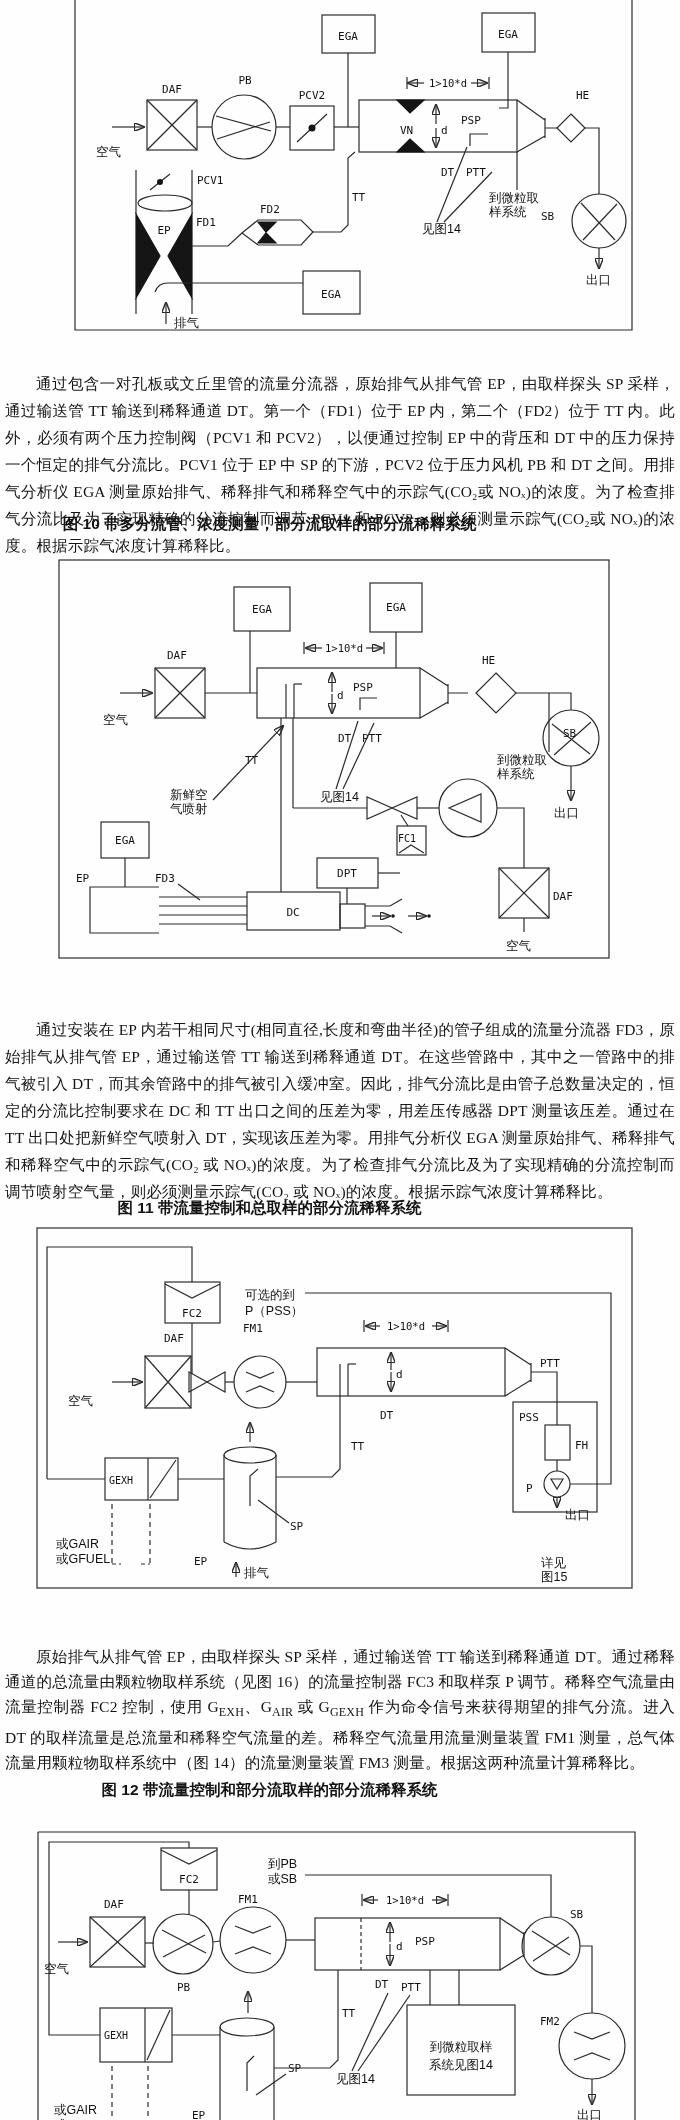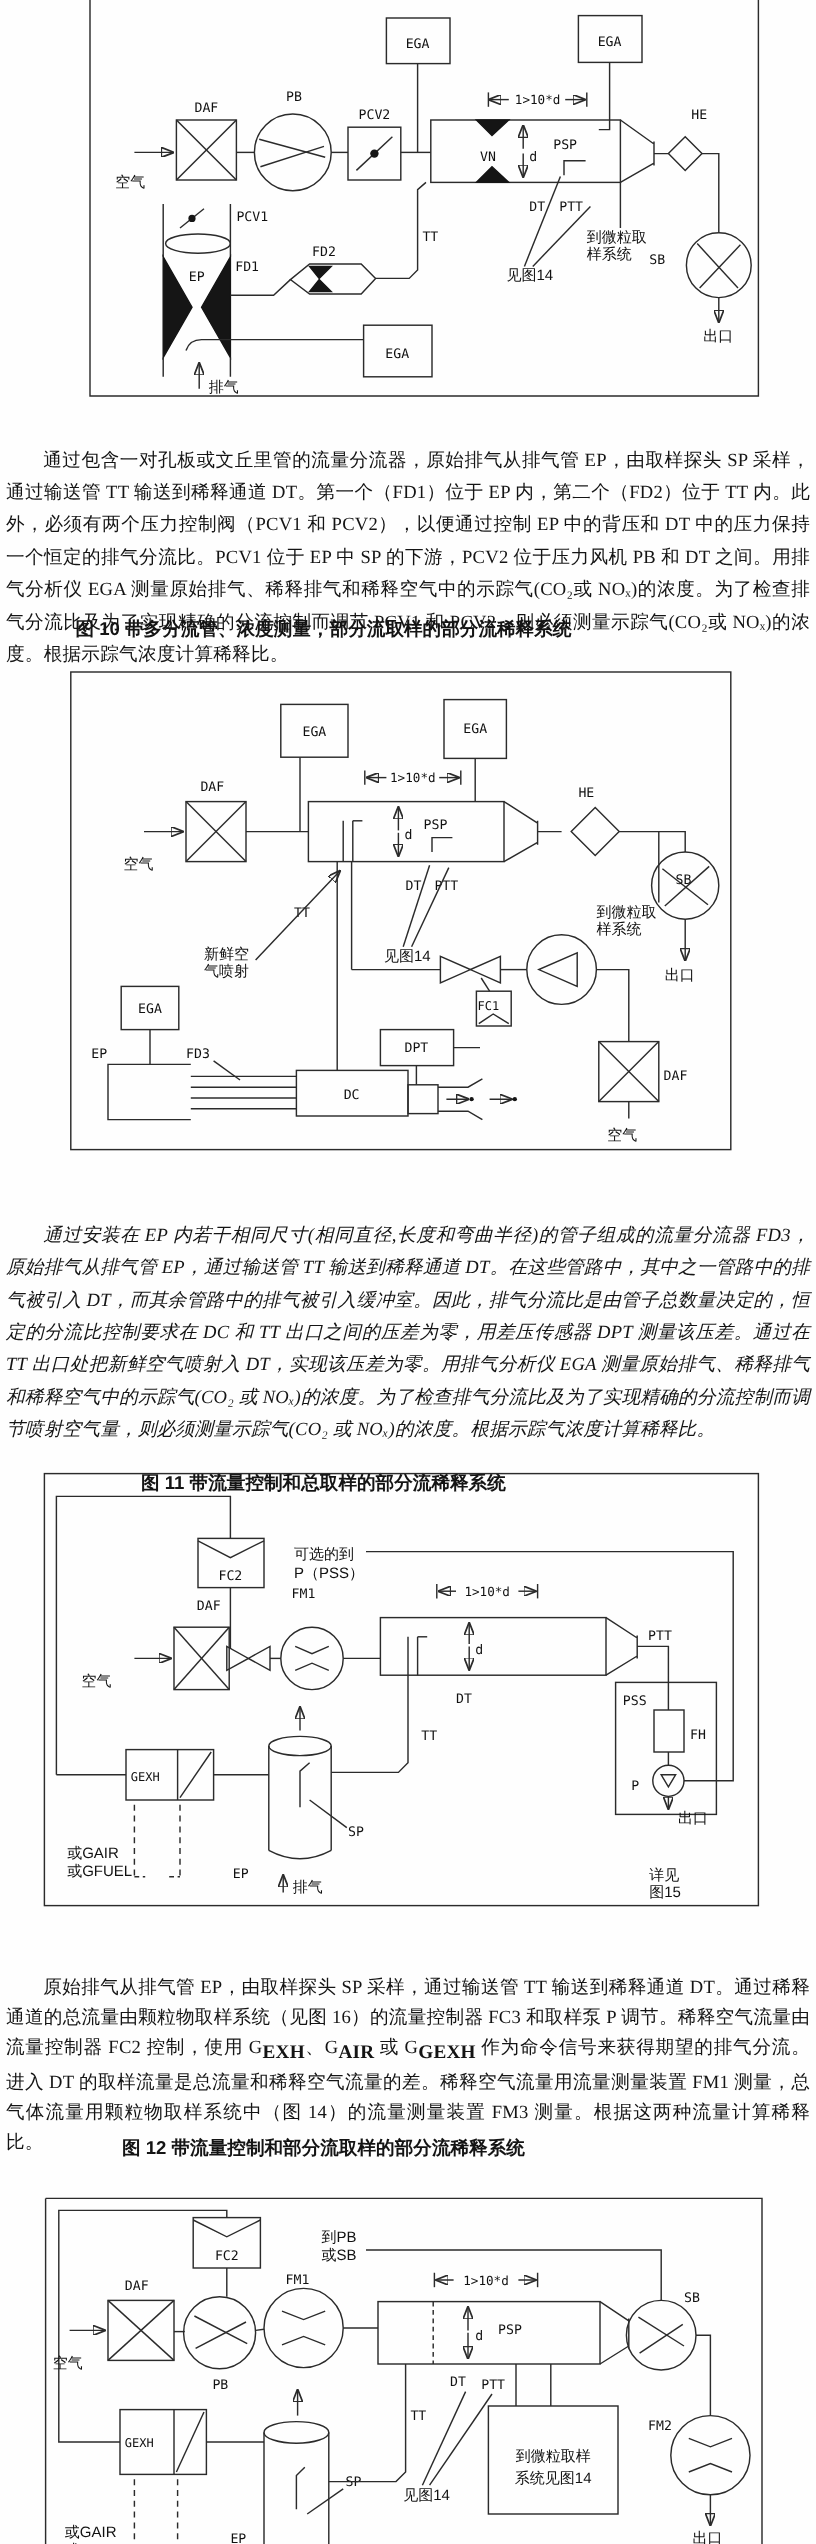--- a/index.html
+++ b/index.html
@@ -11,21 +11,21 @@
       stroke:#2b2b2b;stroke-width:1.2;fill:none;}
   svg .blk{fill:#151515;stroke:#151515;}
   svg .dot{fill:#151515;stroke:none;}
   svg text{stroke:none;fill:#111;font-family:"DejaVu Sans Mono","Liberation Mono",monospace;font-size:11px;}
   svg text.cn{font-family:"Liberation Sans","DejaVu Sans",sans-serif;font-size:12.5px;}
   svg text.dim{font-size:10.5px;}
   .para{position:absolute;left:5px;width:670px;text-align:justify;
         font-size:15.5px;line-height:27px;text-indent:2em;letter-spacing:0.2px;}
   .cap{position:absolute;left:0;width:539px;text-align:center;font-weight:bold;
        font-family:"Liberation Sans","DejaVu Sans",sans-serif;font-size:15.5px;}
-  sub{font-size:16px;font-weight:bold;}
+  sub{font-size:12px;}
 </style>
 </head>
 <body>
 
 <div class="diag" style="top:0;">
 <svg width="680" height="356" viewBox="0 0 680 356">
   <defs>
     <marker id="arA" markerWidth="9" markerHeight="7" refX="8" refY="3.5" orient="auto">
       <path d="M0,0 L9,3.5 L0,7 Z" fill="#2b2b2b" stroke="none"></path>
     </marker>
@@ -275,22 +275,22 @@
   </g>
   <g>
     <rect x="317" y="302" width="61" height="30"></rect>
     <text x="347" y="321" text-anchor="middle">DPT</text>
     <line x1="347" y1="332" x2="347" y2="348"></line>
     <line x1="378" y1="317" x2="400" y2="317"></line>
   </g>
 </svg>
 </div>
 
-<p class="para" style="top:1000px;font-style:italic;">通过安装在 EP 内若干相同尺寸(相同直径,长度和弯曲半径)的管子组成的流量分流器 FD3，原始排气从排气管 EP，通过输送管 TT 输送到稀释通道 DT。在这些管路中，其中之一管路中的排气被引入 DT，而其余管路中的排气被引入缓冲室。因此，排气分流比是由管子总数量决定的，恒定的分流比控制要求在 DC 和 TT 出口之间的压差为零，用差压传感器 DPT 测量该压差。通过在 TT 出口处把新鲜空气喷射入 DT，实现该压差为零。用排气分析仪 EGA 测量原始排气、稀释排气和稀释空气中的示踪气(CO₂ 或 NOₓ)的浓度。为了检查排气分流比及为了实现精确的分流控制而调节喷射空气量，则必须测量示踪气(CO₂ 或 NOₓ)的浓度。根据示踪气浓度计算稀释比。</p>
-<div class="cap" style="top:1198px;margin-top:28px;">图 11  带流量控制和总取样的部分流稀释系统</div>
+<p class="para" style="top:1000px;">通过安装在 EP 内若干相同尺寸(相同直径,长度和弯曲半径)的管子组成的流量分流器 FD3，原始排气从排气管 EP，通过输送管 TT 输送到稀释通道 DT。在这些管路中，其中之一管路中的排气被引入 DT，而其余管路中的排气被引入缓冲室。因此，排气分流比是由管子总数量决定的，恒定的分流比控制要求在 DC 和 TT 出口之间的压差为零，用差压传感器 DPT 测量该压差。通过在 TT 出口处把新鲜空气喷射入 DT，实现该压差为零。用排气分析仪 EGA 测量原始排气、稀释排气和稀释空气中的示踪气(CO₂ 或 NOₓ)的浓度。为了检查排气分流比及为了实现精确的分流控制而调节喷射空气量，则必须测量示踪气(CO₂ 或 NOₓ)的浓度。根据示踪气浓度计算稀释比。</p>
+<div class="cap" style="top:1198px;">图 11  带流量控制和总取样的部分流稀释系统</div>
 
 <div class="diag" style="top:1226px;">
 <svg width="680" height="374" viewBox="0 0 680 374">
   <defs>
     <marker id="arC" markerWidth="9" markerHeight="7" refX="8" refY="3.5" orient="auto">
       <path d="M0,0 L9,3.5 L0,7 Z" fill="#2b2b2b" stroke="none"></path>
     </marker>
   </defs>
   <g>
         <rect x="37" y="2" width="595" height="360"></rect>

